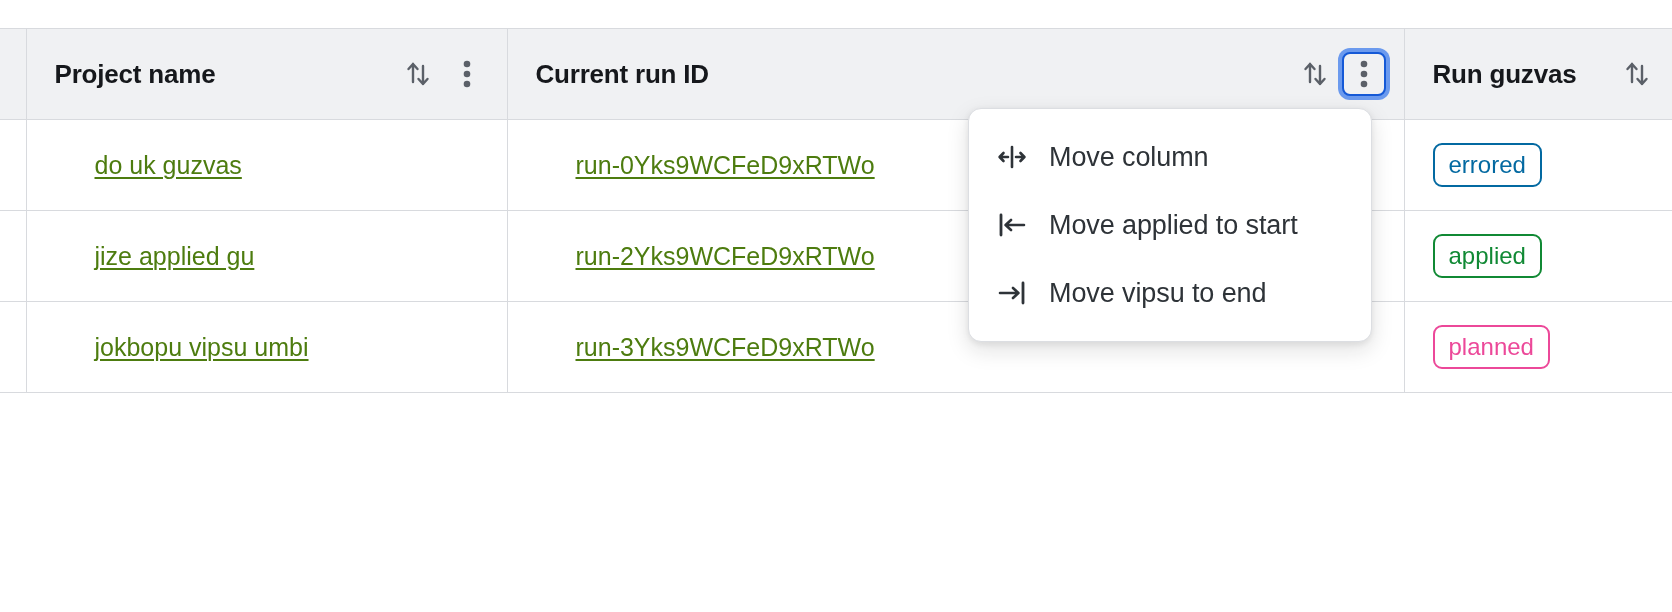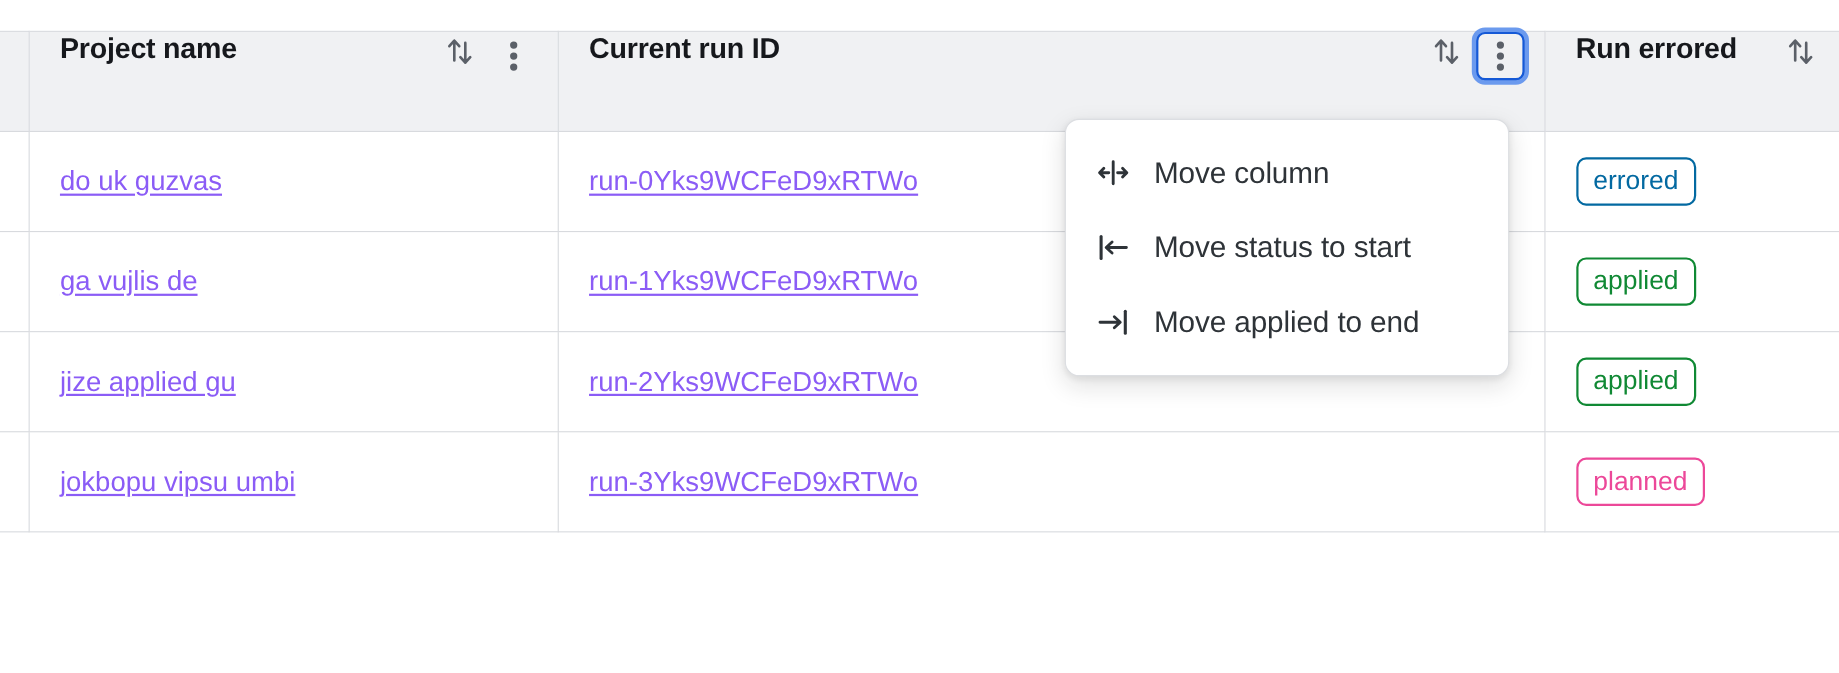--- a/index.html
+++ b/index.html
@@ -45,21 +45,21 @@
     padding: 0;
     vertical-align: middle;
   }
 
   thead th.gutter-head {
     border-right: 1px solid #d8dade;
   }
 
   .head-inner {
     display: flex;
-    align-items: flex-start;
+    align-items: center;
     height: 90px;
     padding: 0 18px 0 28px;
     gap: 10px;
   }
 
   .head-label {
     font-size: 26px;
     font-weight: 700;
     color: #16181c;
     letter-spacing: -0.2px;
@@ -114,26 +114,27 @@
 
   .cell-inner {
     display: flex;
     align-items: center;
     height: 90px;
     padding: 0 18px 0 28px;
   }
 
   .link {
     font-size: 25px;
-    color: #8b5cf6;
+    color: #4d7c0f;
     text-decoration: underline;
     text-underline-offset: 3px;
     text-decoration-thickness: 2px;
     white-space: nowrap;
     cursor: pointer;
+    margin-left: 40px;
   }
 
   .badge {
     display: inline-flex;
     align-items: center;
     justify-content: center;
     height: 44px;
     padding: 0 14px;
     border-radius: 9px;
     border: 2px solid currentColor;
@@ -238,21 +239,21 @@
                 <circle cx="4" cy="4" r="3.3" fill="#5b6068"></circle>
                 <circle cx="4" cy="14" r="3.3" fill="#5b6068"></circle>
                 <circle cx="4" cy="24" r="3.3" fill="#5b6068"></circle>
               </svg>
             </button>
           </div>
         </th>
 
         <th>
           <div class="head-inner">
-            <span class="head-label">Run errored</span>
+            <span class="head-label">Run guzvas</span>
             <span class="head-spacer"></span>
             <button class="sort-btn">
               <svg width="28" height="32" viewBox="0 0 28 32" fill="none" aria-hidden="true">
                 <path d="M9 24 V6 M9 6 L4.5 11 M9 6 L13.5 11" stroke="#5b6068" stroke-width="2.4" stroke-linecap="round" stroke-linejoin="round"></path>
                 <path d="M19 8 V26 M19 26 L14.5 21 M19 26 L23.5 21" stroke="#5b6068" stroke-width="2.4" stroke-linecap="round" stroke-linejoin="round"></path>
               </svg>
             </button>
           </div>
         </th>
       </tr>
@@ -272,38 +273,20 @@
             <a class="link">run-0Yks9WCFeD9xRTWo</a>
           </div>
         </td>
         <td>
           <div class="cell-inner">
             <span class="badge errored">errored</span>
           </div>
         </td>
       </tr>
 
-      <tr>
-        <td></td>
-        <td>
-          <div class="cell-inner">
-            <a class="link">ga vujlis de</a>
-          </div>
-        </td>
-        <td>
-          <div class="cell-inner">
-            <a class="link">run-1Yks9WCFeD9xRTWo</a>
-          </div>
-        </td>
-        <td>
-          <div class="cell-inner">
-            <span class="badge applied">applied</span>
-          </div>
-        </td>
-      </tr>
 
       <tr>
         <td></td>
         <td>
           <div class="cell-inner">
             <a class="link">jize applied gu</a>
           </div>
         </td>
         <td>
           <div class="cell-inner">
@@ -353,28 +336,28 @@
       <span class="menu-label">Move column</span>
     </div>
 
     <div class="menu-item">
       <span class="menu-icon">
         <svg width="30" height="26" viewBox="0 0 30 26" fill="none" aria-hidden="true">
           <path d="M4 3 V23" stroke="#2e3338" stroke-width="2.8" stroke-linecap="round"></path>
           <path d="M27 13 H9 M14 8 L8.6 13 L14 18" stroke="#2e3338" stroke-width="2.6" stroke-linecap="round" stroke-linejoin="round"></path>
         </svg>
       </span>
-      <span class="menu-label">Move status to start</span>
+      <span class="menu-label">Move applied to start</span>
     </div>
 
     <div class="menu-item">
       <span class="menu-icon">
         <svg width="30" height="26" viewBox="0 0 30 26" fill="none" aria-hidden="true">
           <path d="M26 3 V23" stroke="#2e3338" stroke-width="2.8" stroke-linecap="round"></path>
           <path d="M3 13 H21 M16 8 L21.4 13 L16 18" stroke="#2e3338" stroke-width="2.6" stroke-linecap="round" stroke-linejoin="round"></path>
         </svg>
       </span>
-      <span class="menu-label">Move applied to end</span>
+      <span class="menu-label">Move vipsu to end</span>
     </div>
 
   </div>
 
 </div>
 
 </body></html>

